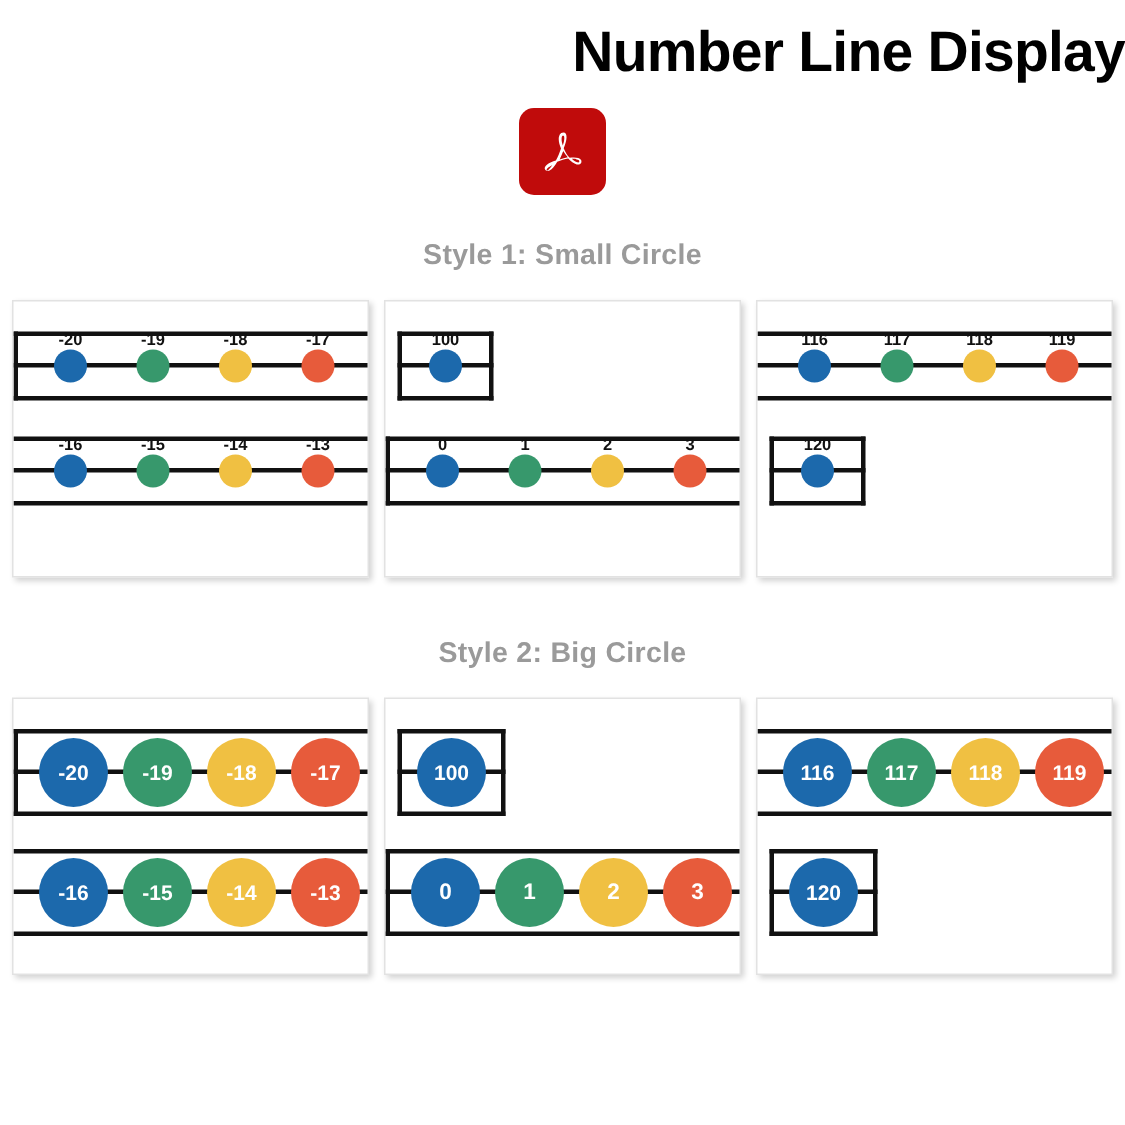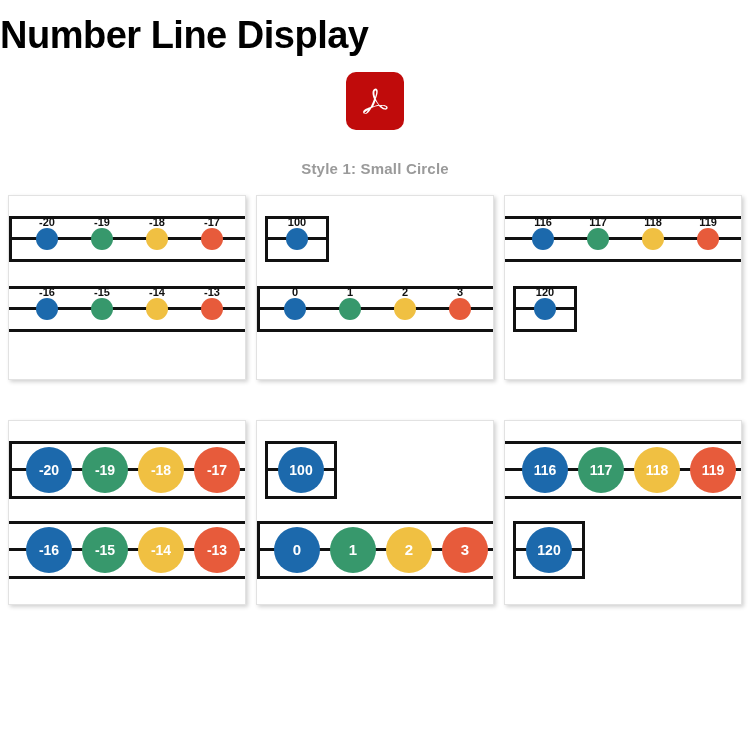--- a/index.html
+++ b/index.html
@@ -16,21 +16,21 @@
 
   .page {
     position: relative;
     width: 750px;
     height: 750px;
     box-sizing: border-box;
   }
 
   
   .page-title {
-    text-align: left;
+    text-align: right;
     font-size: 38px;
     font-weight: bold;
     color: #000000;
     letter-spacing: -0.5px;
     margin: 0;
     padding-top: 14px;
     line-height: 1.15;
   }
 
   .meta-row {
@@ -56,21 +56,21 @@
   .size-label {
     font-size: 29px;
     font-weight: bold;
     color: #111111;
     letter-spacing: 0px;
   }
 
   
   .section-title {
     text-align: center;
-    font-size: 15px;
+    font-size: 19px;
     font-weight: bold;
     color: #9a9a9a;
     letter-spacing: 0.2px;
   }
 
   .card-row {
     display: flex;
     justify-content: space-between;
     padding: 0 8px;
     box-sizing: border-box;
@@ -246,20 +246,21 @@
               <div class="axis" style="width: 64px; top: 21.5px;"></div>
               <div class="cap left"></div>
               <div class="cap right"></div>
               <div class="node-label" style="left: 32px; top: 6px;">120</div>
               <div class="node small" style="background: rgb(28, 105, 172); left: 32px; top: 23px;"></div>
             </div>
           </div>
         </div>
       </div>
       <div style="margin-top: 40px;">
+        <div class="section-title">Style 2: Big Circle</div>
         <div class="card-row" style="margin-top: 18px;">
           <div class="card s2">
             <div class="strip" style="left: 0px; top: 20px; width: 238px; height: 58px;">
               <div class="rule top" style="width: 238px;"></div>
               <div class="rule bottom" style="width: 238px;"></div>
               <div class="axis" style="width: 238px; top: 27.5px;"></div>
               <div class="cap left"></div>
               <div class="node big wide" style="background: rgb(28, 105, 172); left: 40px; top: 29px;">-20</div>
               <div class="node big wide" style="background: rgb(55, 152, 108); left: 96px; top: 29px;">-19</div>
               <div class="node big wide" style="background: rgb(240, 192, 66); left: 152px; top: 29px;">-18</div>

